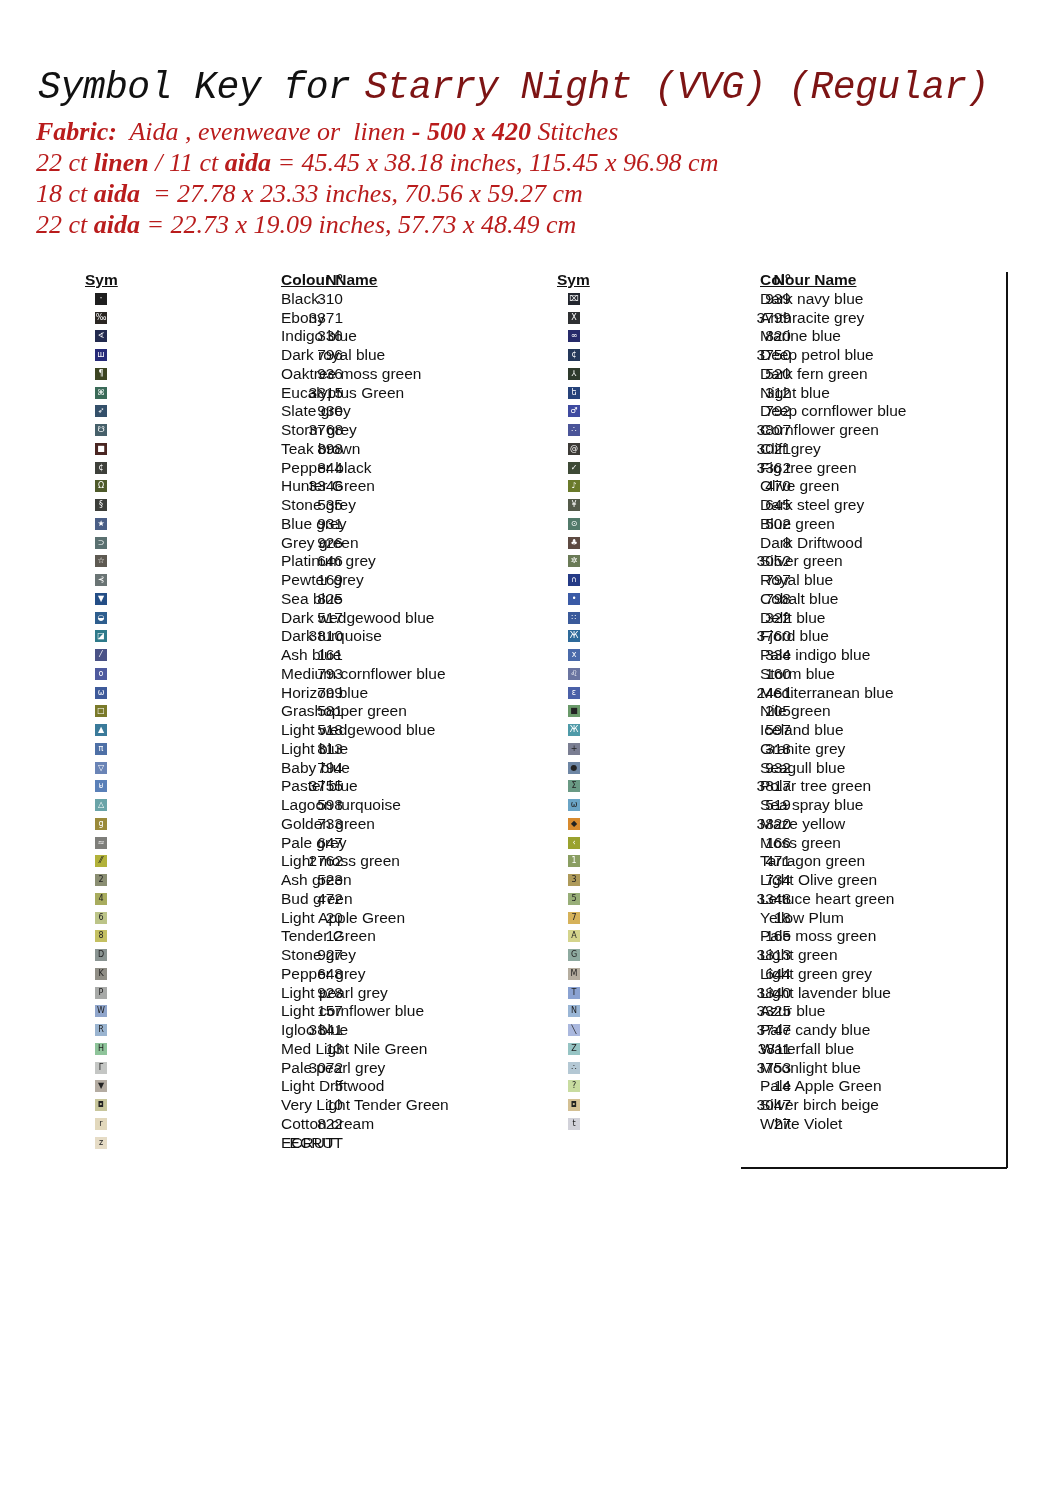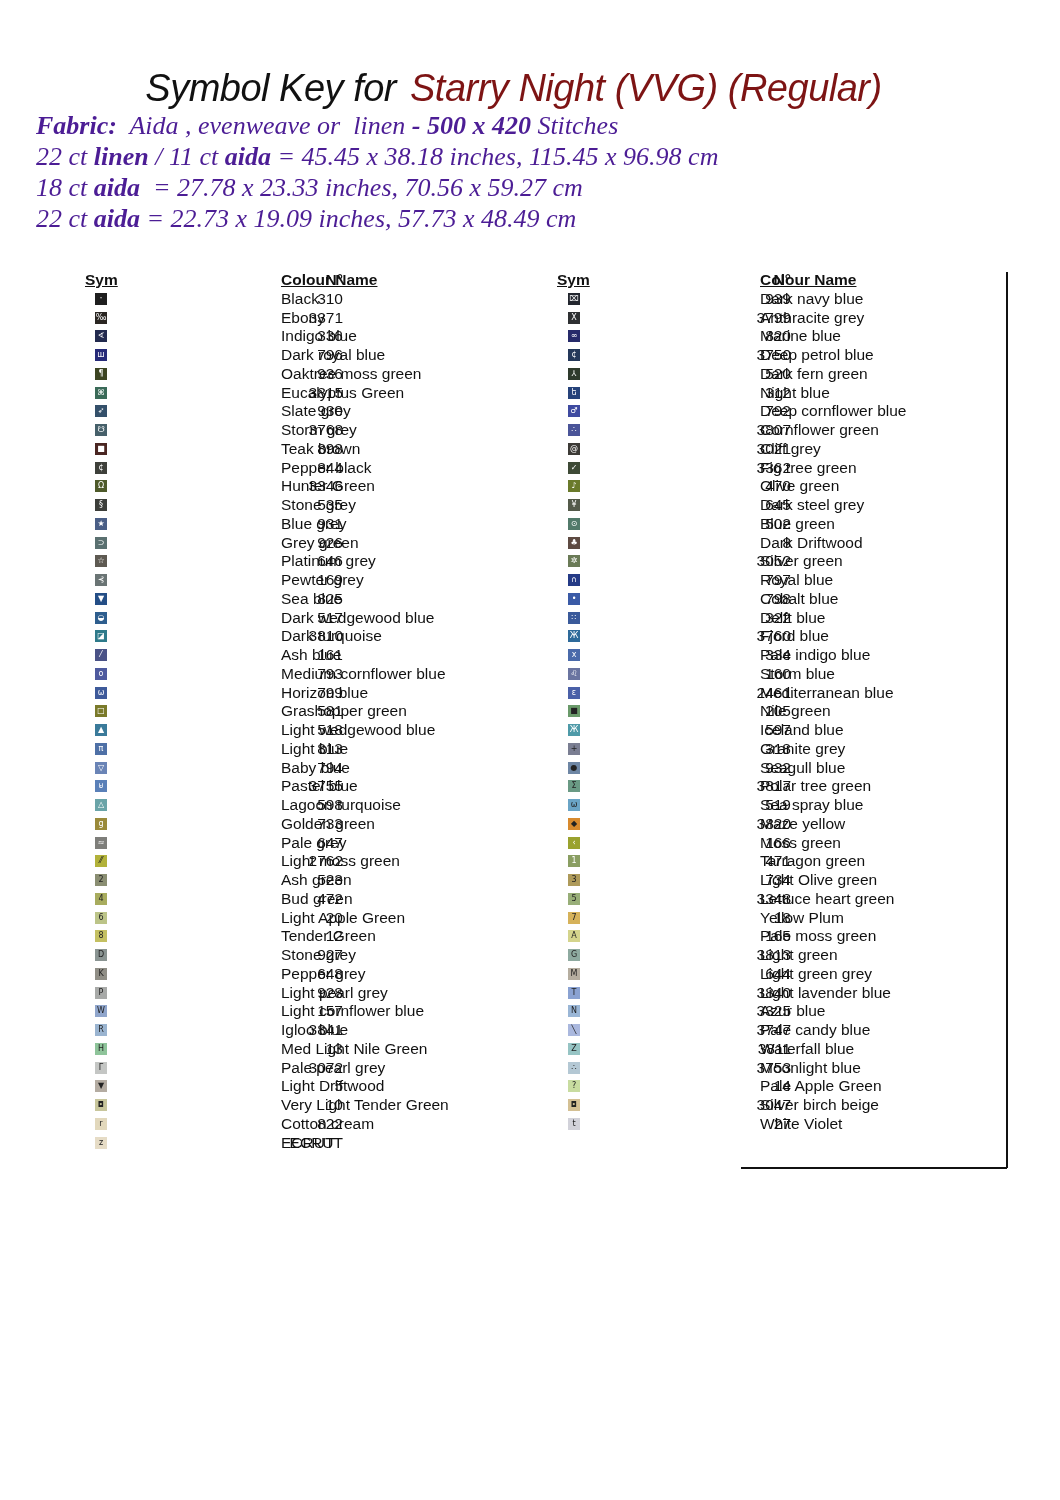--- a/index.html
+++ b/index.html
@@ -1,20 +1,20 @@
 <!DOCTYPE html>
 <html><head>
 <meta charset="utf-8">
 <style>
   html, body { margin: 0; padding: 0; background: #ffffff; }
   body { width: 1060px; height: 1500px; position: relative; overflow: hidden; color: #111; }
-  .title { position: absolute; top: 58px; left: 0; width: 1027px; text-align: center; font-family: Liberation Sans, sans-serif; font-style: italic; font-size: 38px; line-height: 60px; letter-spacing: -0.5px; }
+  .title { position: absolute; top: 58px; left: 0; width: 1027px; text-align: center; font-family: Liberation Mono, monospace; font-style: italic; font-size: 38px; line-height: 60px; letter-spacing: -0.5px; }
   .title .t1 { color: #111; }
   .title .t2 { color: #7d1414; margin-left: 14px; }
-  .info { position: absolute; left: 36px; top: 110px; font-family: "Liberation Serif", serif; font-style: italic; font-size: 26px; color: #4c1d95; }
+  .info { position: absolute; left: 36px; top: 116px; font-family: "Liberation Serif", serif; font-style: italic; font-size: 26px; color: #b91c1c; }
   .info .line { height: 31px; line-height: 31px; white-space: pre; }
   .info b { font-weight: bold; }
   .col { position: absolute; top: 271px; font-family: "Liberation Sans", sans-serif; font-size: 15.5px; color: #111; }
   .col .hdr, .col .row { position: relative; height: 18.75px; line-height: 18.75px; }
   .col .hdr span { font-weight: bold; text-decoration: underline; position: absolute; }
   .col .row span { position: absolute; white-space: nowrap; }
   .sw { width: 12px; height: 12px; top: 3px; font-size: 8px; line-height: 12px; text-align: center; color: #fff; font-family: "DejaVu Sans", sans-serif; }
   .sw.dark { color: #222; }
   .num { text-align: right; }
   

